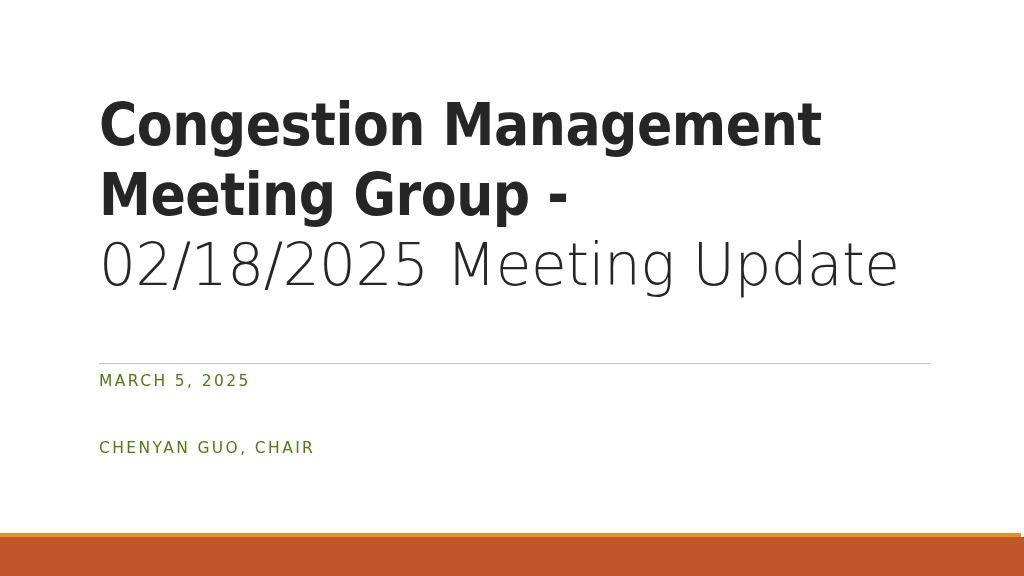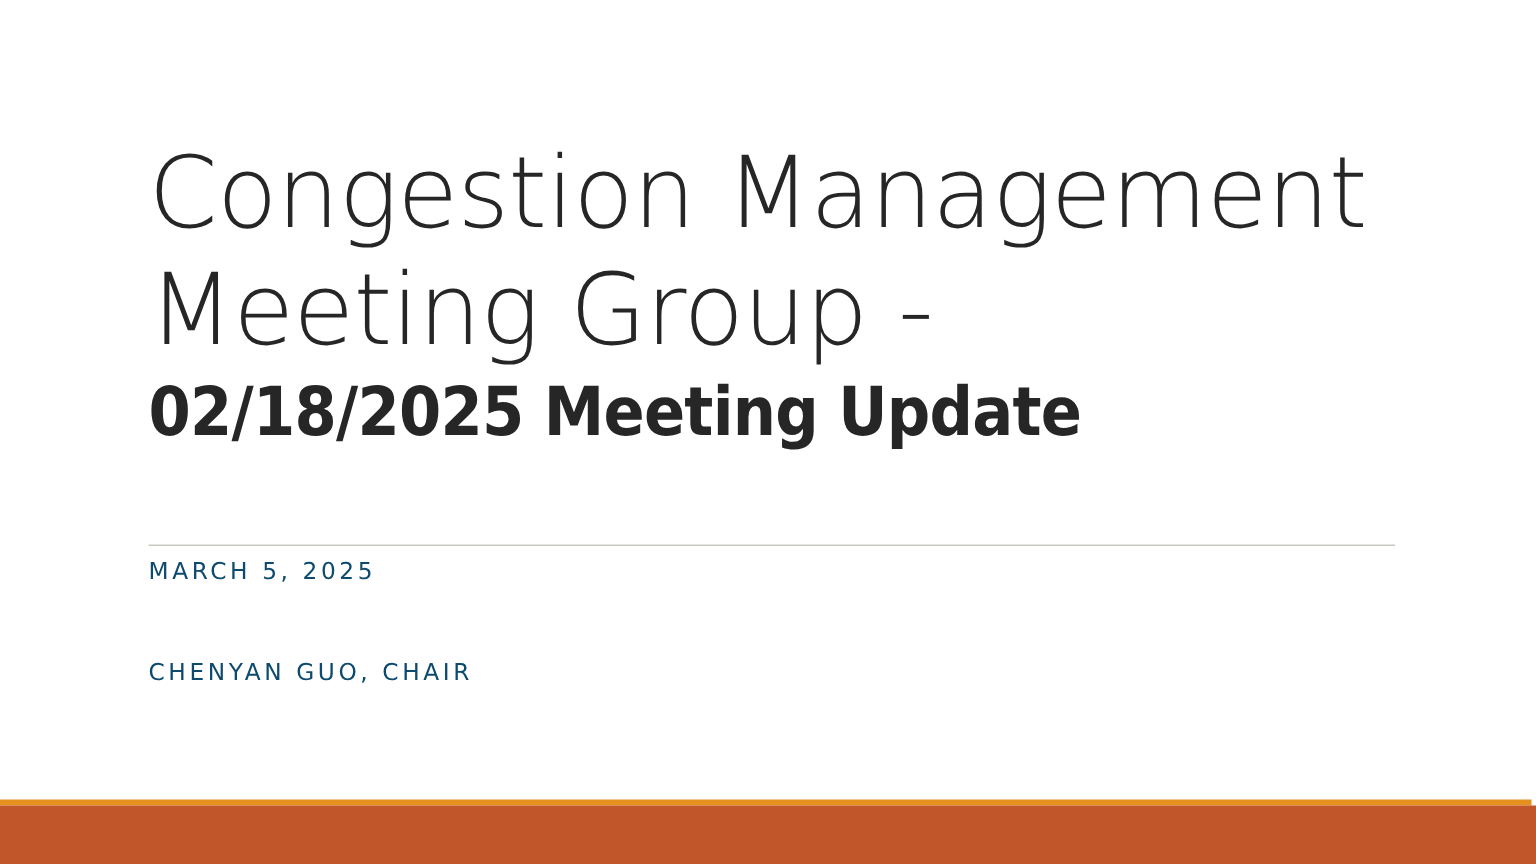--- a/index.html
+++ b/index.html
@@ -34,27 +34,27 @@
     color: #262626;
     font-family: "DejaVu Sans", sans-serif;
     font-weight: 300;
     font-stretch: condensed;
     letter-spacing: -0.5px;
     white-space: nowrap;
     line-height: 1.0;
   }
 
   .title-line.big {
-    font-size: 66px;
+    font-size: 58px;
     margin-bottom: 12px;
+    font-weight: bold;
   }
 
   .title-line.small {
-    font-size: 45px;
-    font-weight: bold;
+    font-size: 58px;
   }
 
   
   .divider {
     position: absolute;
     left: 99px;
     top: 363px;
     width: 831px;
     height: 1px;
     background: #c9c9c4;
@@ -62,21 +62,21 @@
 
   
   .subtitle-block {
     position: absolute;
     left: 99px;
     top: 374px;
     width: 836px;
   }
 
   .subtitle-line {
-    color: #0c4a6e;
+    color: #4d7c0f;
     font-family: "DejaVu Sans", sans-serif;
     font-weight: 400;
     font-size: 15.5px;
     letter-spacing: 2.4px;
     line-height: 1.0;
     white-space: nowrap;
   }
 
   .subtitle-gap {
     height: 51px;

